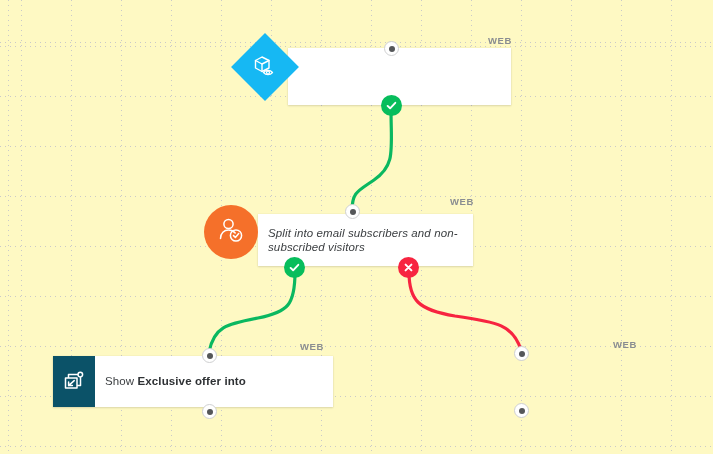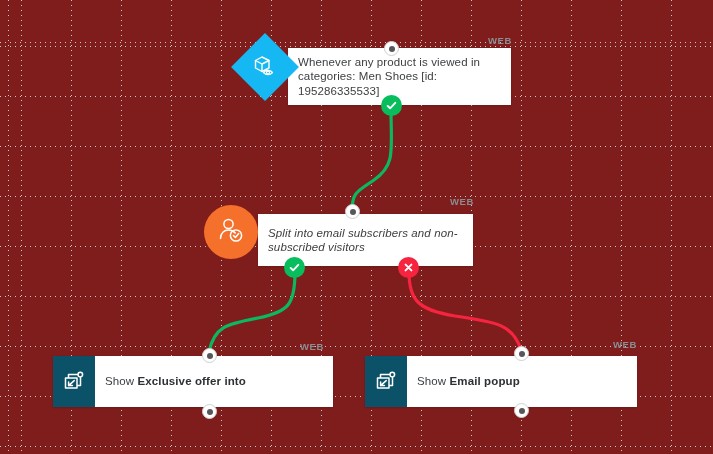--- a/index.html
+++ b/index.html
@@ -5,21 +5,21 @@
   html, body {
     margin: 0;
     padding: 0;
     background: #f4f4f4;
   }
   #canvas {
     position: relative;
     width: 713px;
     height: 454px;
     overflow: hidden;
-    background-color: #7f1d1d;
+    background-color: #fef9c3;
     background-image:
       repeating-linear-gradient(to right,
         #c8c8c8 0px, #c8c8c8 1px, transparent 1px, transparent 5px),
       repeating-linear-gradient(to bottom,
         #c8c8c8 0px, #c8c8c8 1px, transparent 1px, transparent 5px);
     background-size: 100% 1px, 1px 100%;
     background-position: 0px 46px, 21px 0px;
     background-repeat: repeat-y, repeat-x;
     font-family: "Liberation Sans", sans-serif;
     -webkit-font-smoothing: antialiased;
@@ -180,21 +180,20 @@
             <path d="M4.5,7.5 L11,11 L18,7.5"></path>
             <path d="M11,11 L11,18.5"></path>
           </g>
           <g fill="none" stroke="#ffffff" stroke-width="1.3" stroke-linejoin="round" stroke-linecap="round">
             <path d="M12.5,19.5 C14.8,16.7 19.2,16.7 21.5,19.5 C19.2,22.3 14.8,22.3 12.5,19.5 Z"></path>
             <circle cx="17" cy="19.5" r="1.5"></circle>
           </g>
         </svg>
       </span>
     </div>
-    <div class="node-text">Whenever any product is viewed in categories: Men Shoes [id: 195286335533]</div>
   </div>
   <div class="cdot" style="left:384px; top:41px;"></div>
   <div class="badge ok" style="left:381px; top:95px;">
     <svg width="13" height="13" viewBox="0 0 13 13" xmlns="http://www.w3.org/2000/svg">
       <path d="M2.6,6.9 L5.1,9.3 L10.3,3.8" fill="none" stroke="#ffffff" stroke-width="1.9" stroke-linecap="round" stroke-linejoin="round"></path>
     </svg>
   </div>
 
   <div class="node" id="split-node">
     <div id="split-circle">
@@ -236,33 +235,16 @@
         </svg>
       </span>
     </div>
     <div class="node-text">
       <span>Show </span><b>Exclusive offer into</b>
     </div>
   </div>
   <div class="cdot" style="left:202px; top:348px;"></div>
   <div class="cdot" style="left:202px; top:404px;"></div>
 
-  <div class="node action-node" id="action-right">
-    <div class="action-icon">
-      <span>
-        <svg width="26" height="26" viewBox="0 0 26 26" xmlns="http://www.w3.org/2000/svg">
-          <g fill="none" stroke="#ffffff" stroke-width="1.5" stroke-linejoin="round" stroke-linecap="round">
-            <rect x="7.5" y="7.5" width="12" height="11"></rect>
-            <path d="M16,11 L16,21 L4.5,21 L4.5,11 Z" fill="#0b5268"></path>
-            <path d="M13.2,13.6 L7.6,18.6 M7.6,18.6 L7.6,15 M7.6,18.6 L11.4,18.6"></path>
-            <circle cx="19.3" cy="7.6" r="2.3" fill="#0b5268"></circle>
-          </g>
-        </svg>
-      </span>
-    </div>
-    <div class="node-text">
-      <span>Show </span><b>Email popup</b>
-    </div>
-  </div>
   <div class="cdot" style="left:514px; top:346px;"></div>
   <div class="cdot" style="left:514px; top:403px;"></div>
 
 </div>
 
 </body></html>

